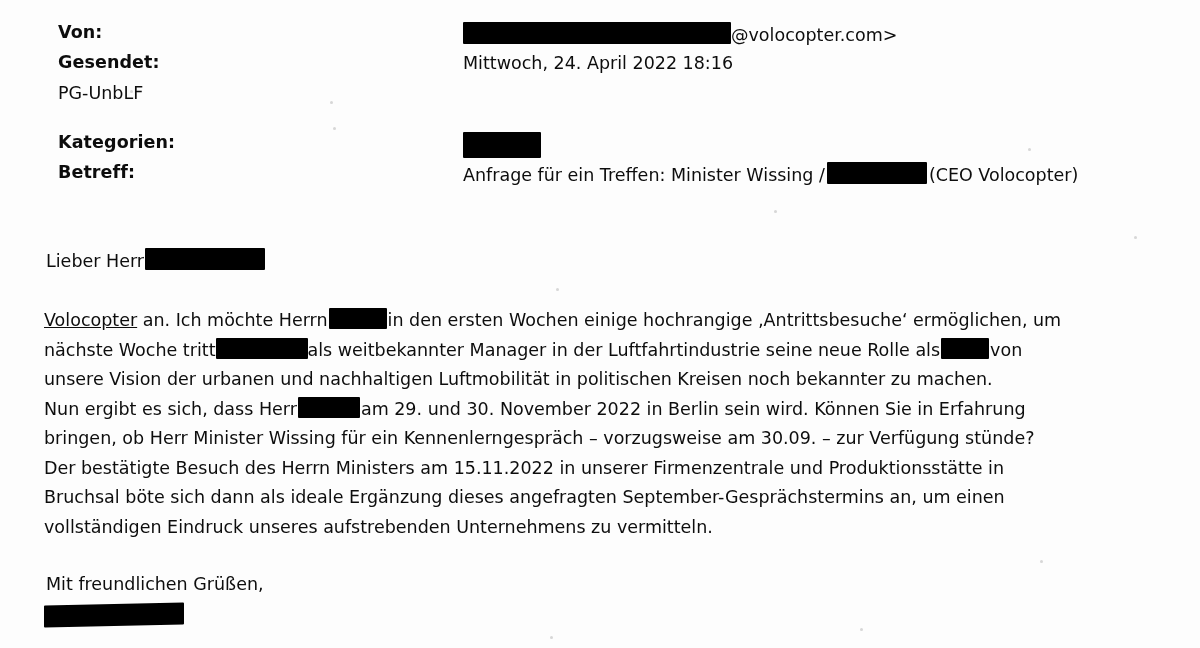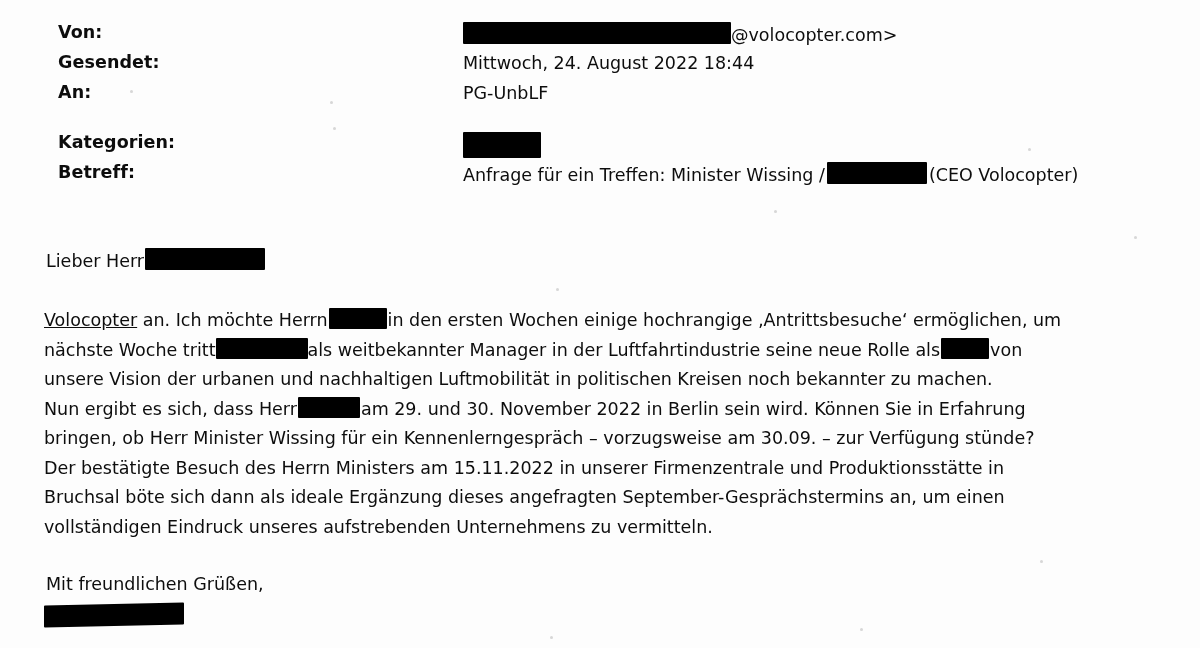--- a/index.html
+++ b/index.html
@@ -125,25 +125,24 @@
 
     <div class="hdr-row">
       <div class="hdr-label">Von:</div>
       <div class="hdr-value">
         <span class="redact inline-text" style="width:268px;height:22px;"></span><span>@volocopter.com&gt;</span>
       </div>
     </div>
 
     <div class="hdr-row">
       <div class="hdr-label">Gesendet:</div>
-      <div class="hdr-value">Mittwoch, 24. August 2022 18:44</div>
-    </div>
-
-    <div class="hdr-row">
-      <div class="hdr-label">An:</div>
+      <div class="hdr-value">Mittwoch, 24. April 2022 18:16</div>
+    </div>
+
+    <div class="hdr-row">
       <div class="hdr-value">PG-UnbLF</div>
     </div>
 
     <div class="hdr-row categories">
       <div class="hdr-label">Kategorien:</div>
       <div class="hdr-value">
         <span class="redact" style="width:78px;height:26px;"></span>
       </div>
     </div>
 

